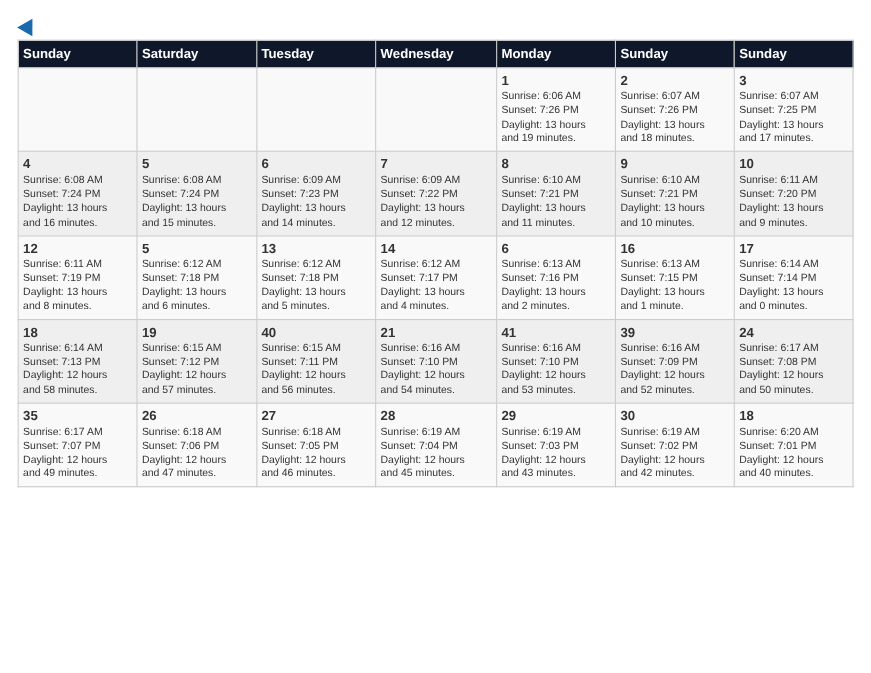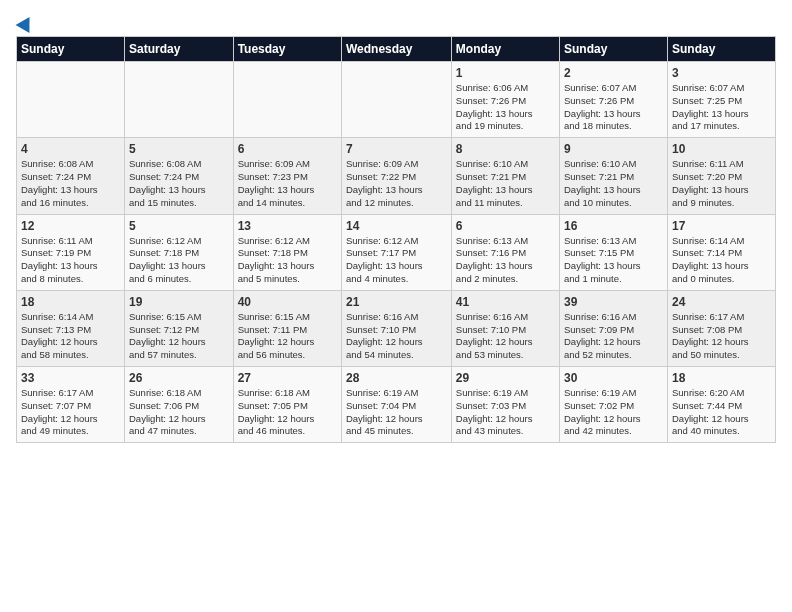--- a/index.html
+++ b/index.html
@@ -297,21 +297,21 @@
         <td>
           <span class="day-num">24</span>
           <div class="cell-content" style="white-space: pre-line;">Sunrise: 6:17 AM
 Sunset: 7:08 PM
 Daylight: 12 hours
 and 50 minutes.</div>
         </td>
       </tr>
       <tr>
         <td>
-          <span class="day-num">33</span>
+          <span class="day-num">35</span>
           <div class="cell-content" style="white-space: pre-line;">Sunrise: 6:17 AM
 Sunset: 7:07 PM
 Daylight: 12 hours
 and 49 minutes.</div>
         </td>
         <td>
           <span class="day-num">26</span>
           <div class="cell-content" style="white-space: pre-line;">Sunrise: 6:18 AM
 Sunset: 7:06 PM
 Daylight: 12 hours
@@ -341,19 +341,19 @@
         <td>
           <span class="day-num">30</span>
           <div class="cell-content" style="white-space: pre-line;">Sunrise: 6:19 AM
 Sunset: 7:02 PM
 Daylight: 12 hours
 and 42 minutes.</div>
         </td>
         <td>
           <span class="day-num">18</span>
           <div class="cell-content" style="white-space: pre-line;">Sunrise: 6:20 AM
-Sunset: 7:44 PM
+Sunset: 7:01 PM
 Daylight: 12 hours
 and 40 minutes.</div>
         </td>
       </tr>
     </tbody>
 </table>
 
 </body></html>

